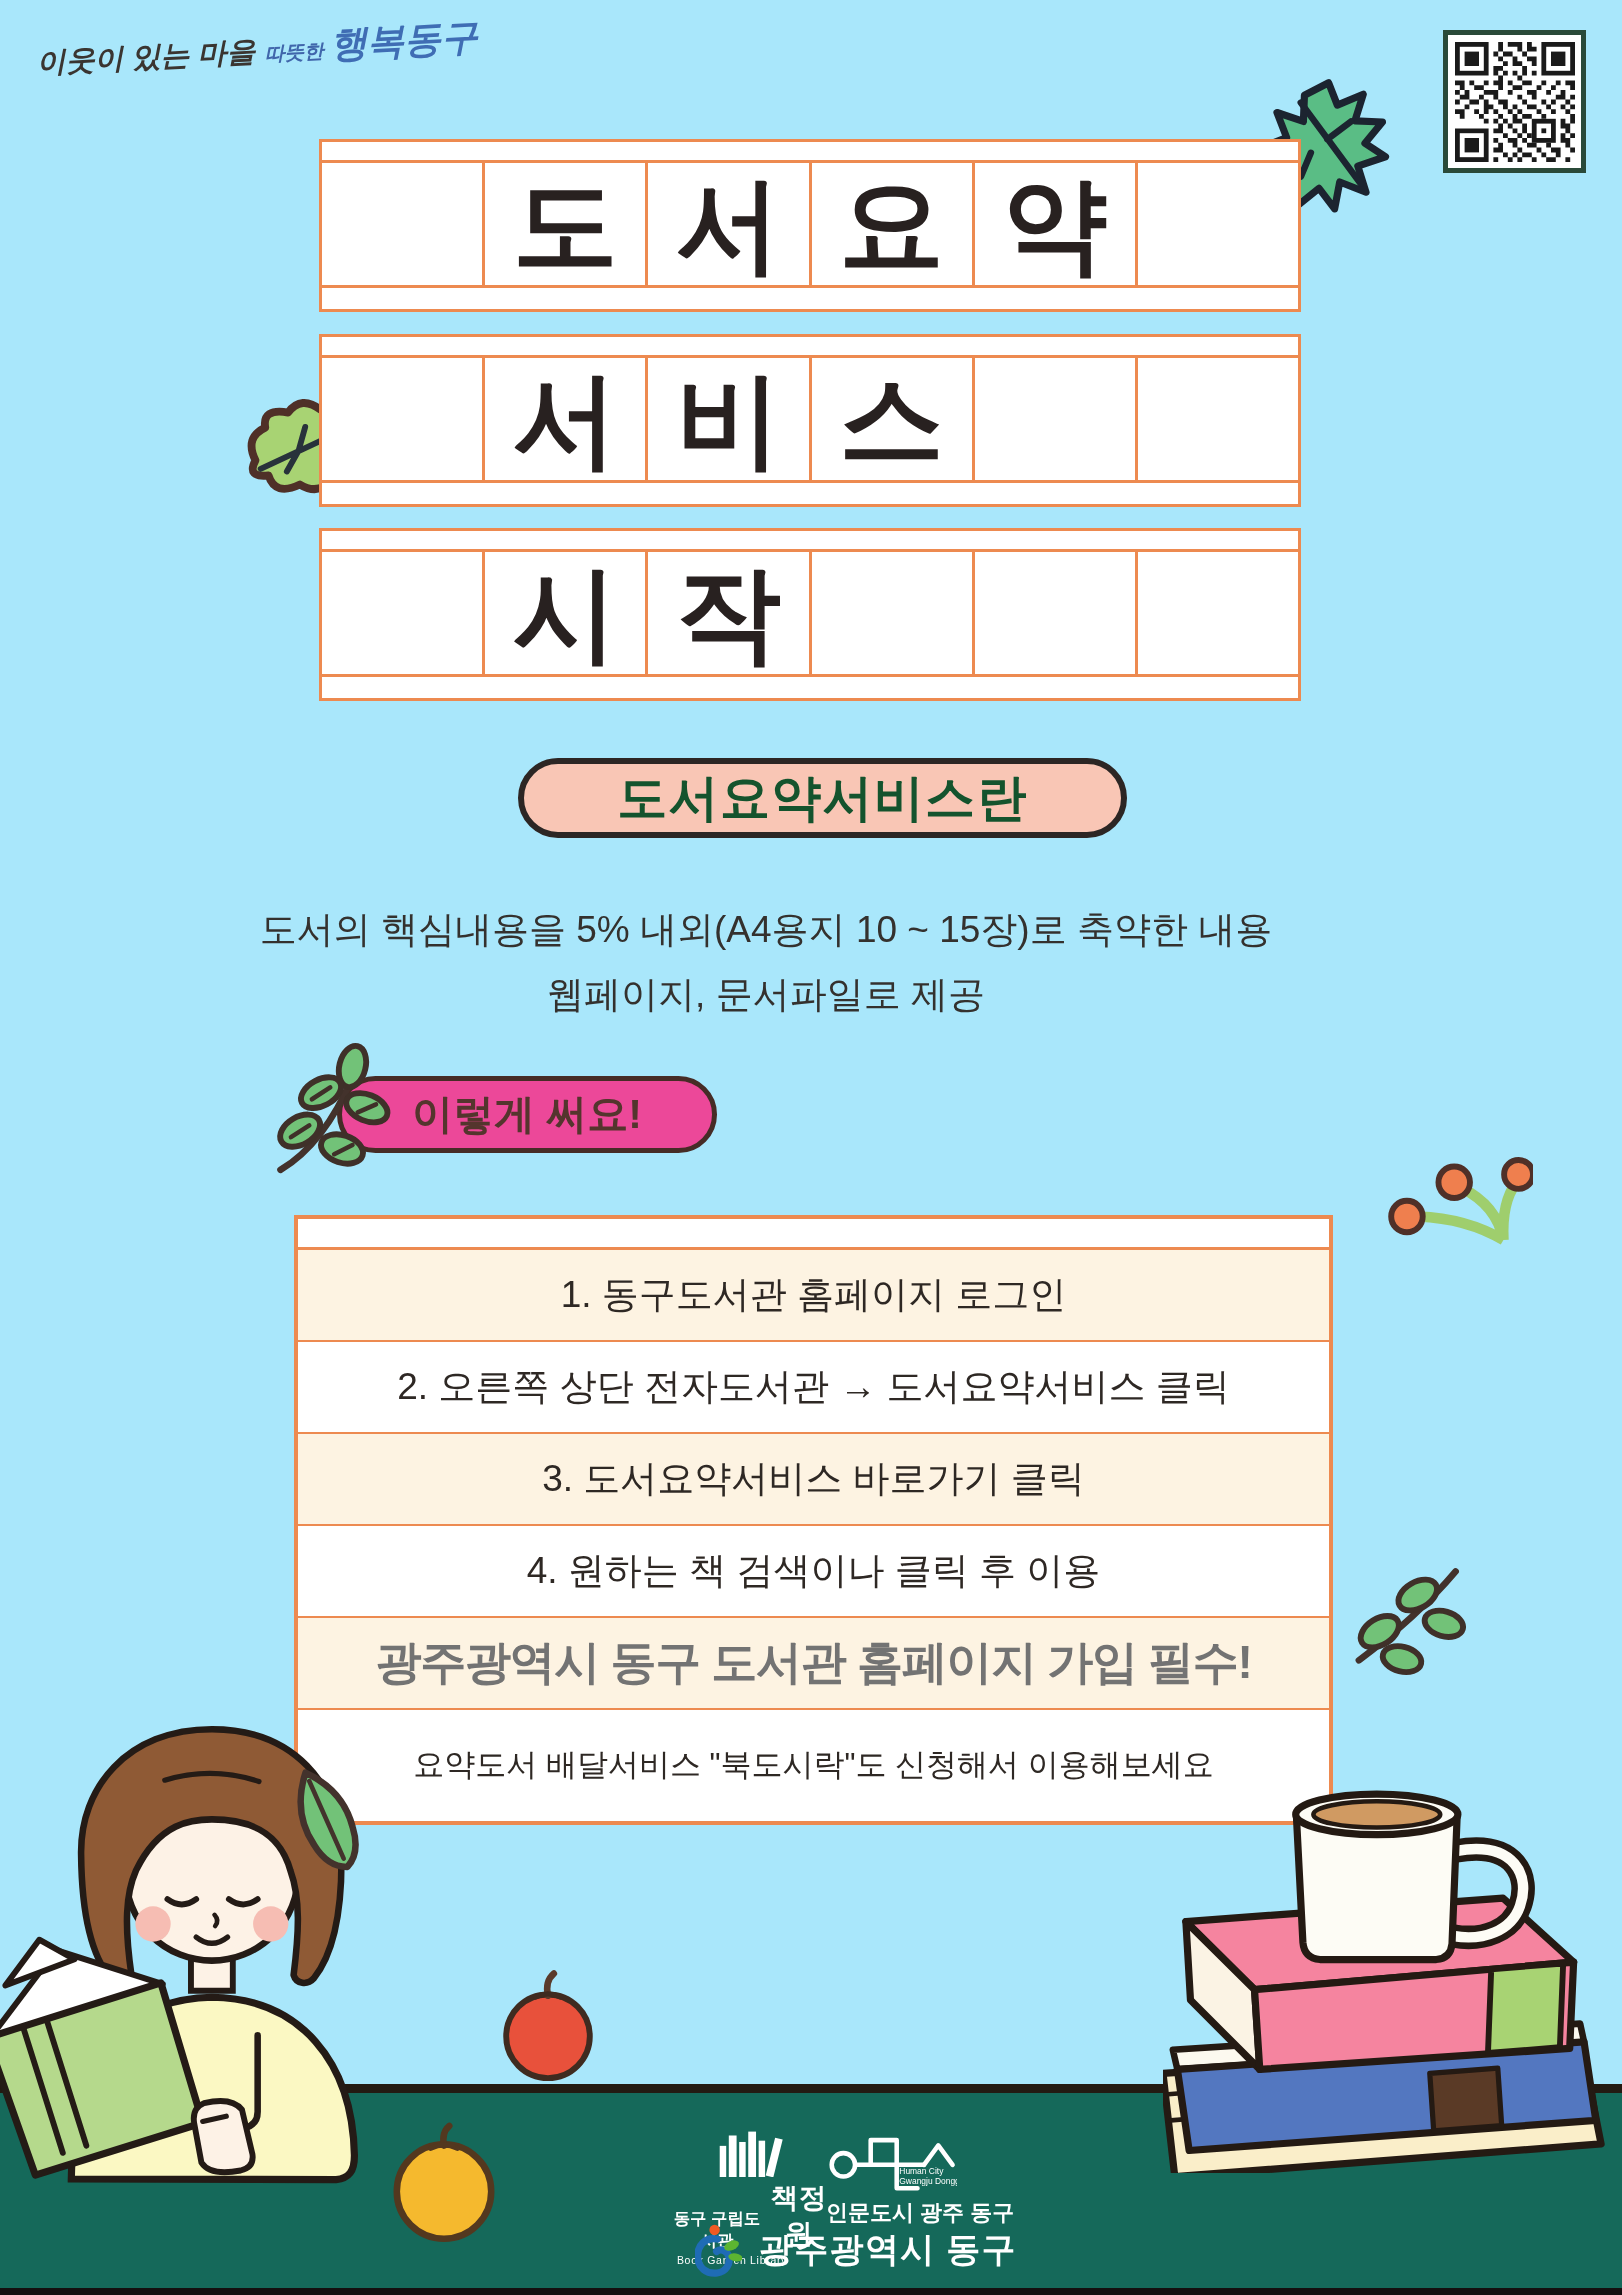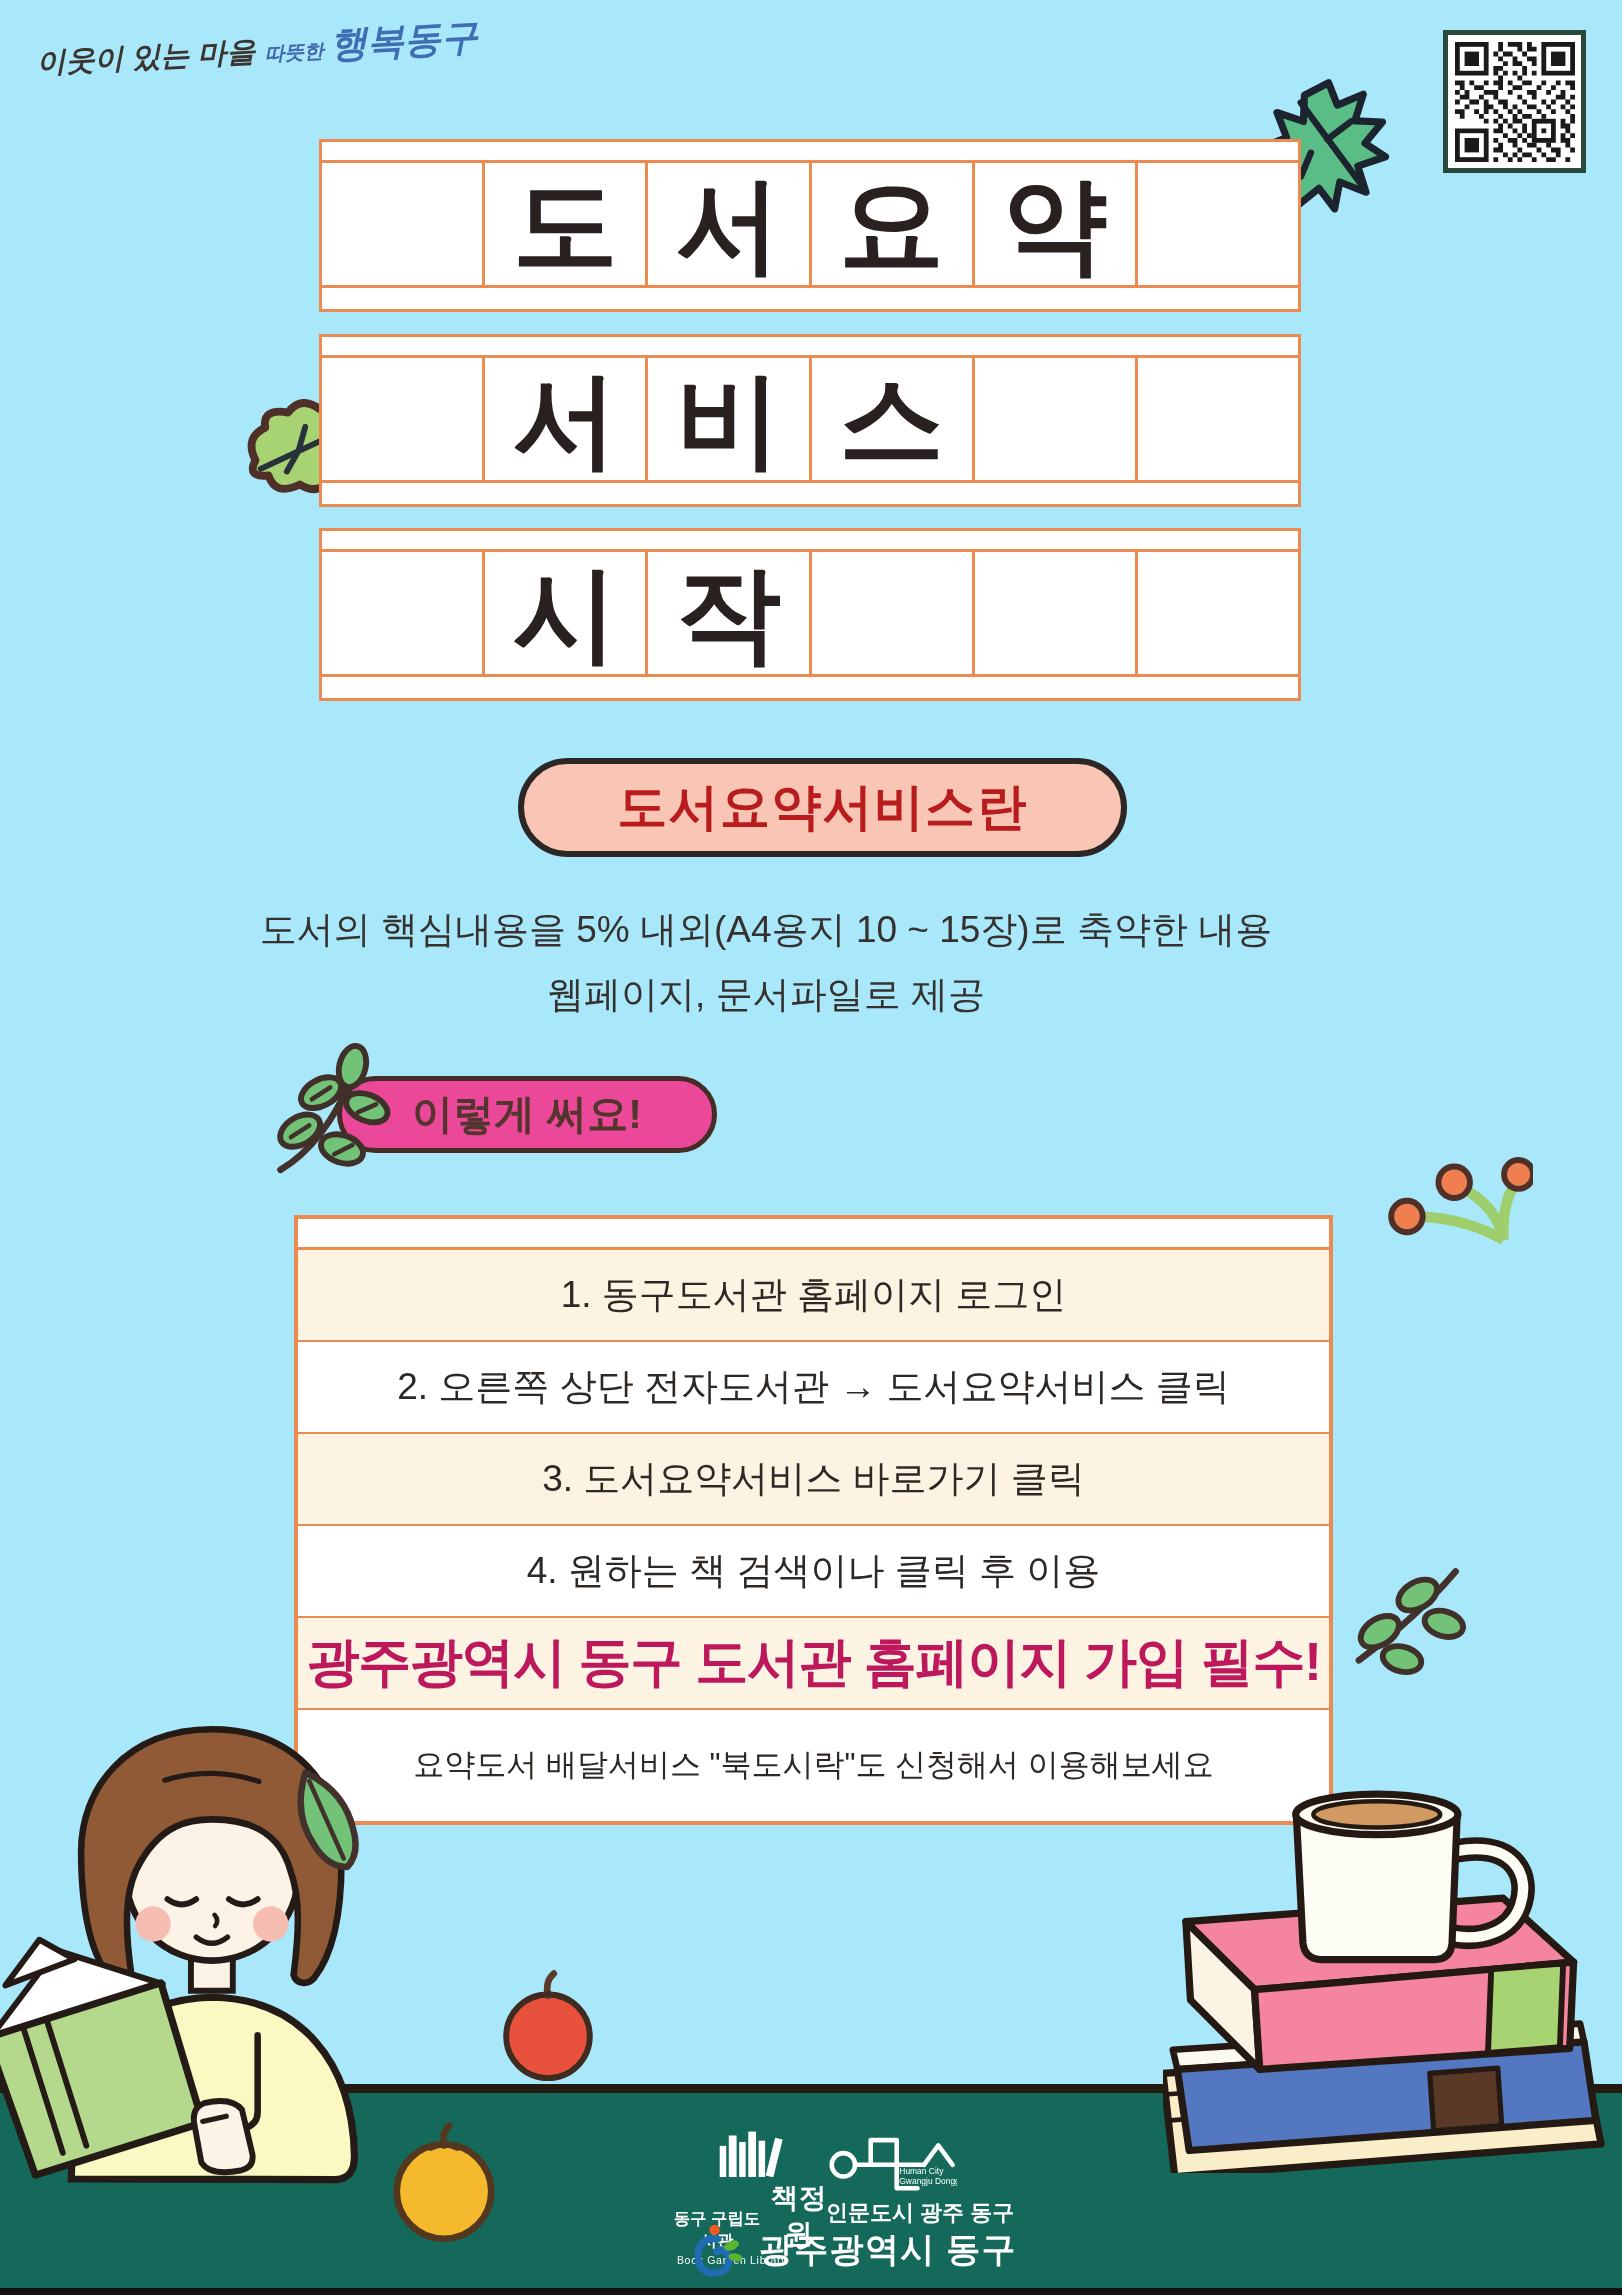--- a/index.html
+++ b/index.html
@@ -21,41 +21,41 @@
   .board{position:absolute;left:319px;width:982px;height:173px;background:#fff;
          border:3.9px solid #ed8a50;box-sizing:border-box;}
   .board .cap{height:18.3px;border-bottom:3.3px solid #ed8a50;}
   .board .cells{display:flex;height:122px;border-bottom:3.3px solid #ed8a50;}
   .board .cell{flex:1;border-right:3.3px solid #ed8a50;display:flex;align-items:center;justify-content:center;
                font-size:105px;font-weight:900;color:#282120;line-height:1;}
   .board .cell:last-child{border-right:none;}
   .board .foot{height:13px;}
 
   
-  .def-badge{position:absolute;left:518px;top:758px;width:609px;height:99px;background:#f9c6b5;
+  .def-badge{position:absolute;left:518px;top:758px;width:609px;height:80px;background:#f9c6b5;
              border:6.5px solid #2c2624;border-radius:56px;box-sizing:border-box;
              display:flex;align-items:center;justify-content:center;
-             font-size:50px;font-weight:900;color:#b91c1c;letter-spacing:1.3px;}
+             font-size:50px;font-weight:900;color:#14532d;letter-spacing:1.3px;}
   .def-text{position:absolute;left:164px;top:898px;width:1204px;text-align:center;
             font-size:37px;color:#34312e;line-height:1.75;}
 
   
   .how-badge{position:absolute;left:337px;top:1076px;width:380px;height:77px;background:#ec4899;
              border:5.9px solid #462c26;border-radius:41px;box-sizing:border-box;
              display:flex;align-items:center;justify-content:center;
              font-size:41px;font-weight:800;color:#54352d;}
 
   
   .steps{position:absolute;left:294px;top:1215px;width:1039px;background:#fff;
          border:4.6px solid #ed8a50;box-sizing:border-box;}
   .steps .cap{height:27.5px;border-bottom:3.3px solid #ed8a50;background:#fff;}
   .steps .row{display:flex;align-items:center;justify-content:center;height:90px;
               border-bottom:2.6px solid #ed8a50;font-size:37px;color:#2e2824;text-align:center;}
   .steps .row.cream{background:#fdf3e2;}
-  .steps .row.big{font-size:53px;font-weight:800;letter-spacing:-1.3px;color:#be185d;}
+  .steps .row.big{font-size:46px;font-weight:800;letter-spacing:-1.3px;color:#737373;}
   .steps .row.small{font-size:31px;height:111px;border-bottom:none;}
 
   
   .table{position:absolute;left:0;top:2084px;width:1623px;height:211px;background:#15695a;
          border-top:9.2px solid #231a12;box-sizing:border-box;}
   .bottom-bar{position:absolute;left:0;top:2288px;width:1623px;height:7.9px;background:#141010;}
 
   
   .abs{position:absolute;}
 

